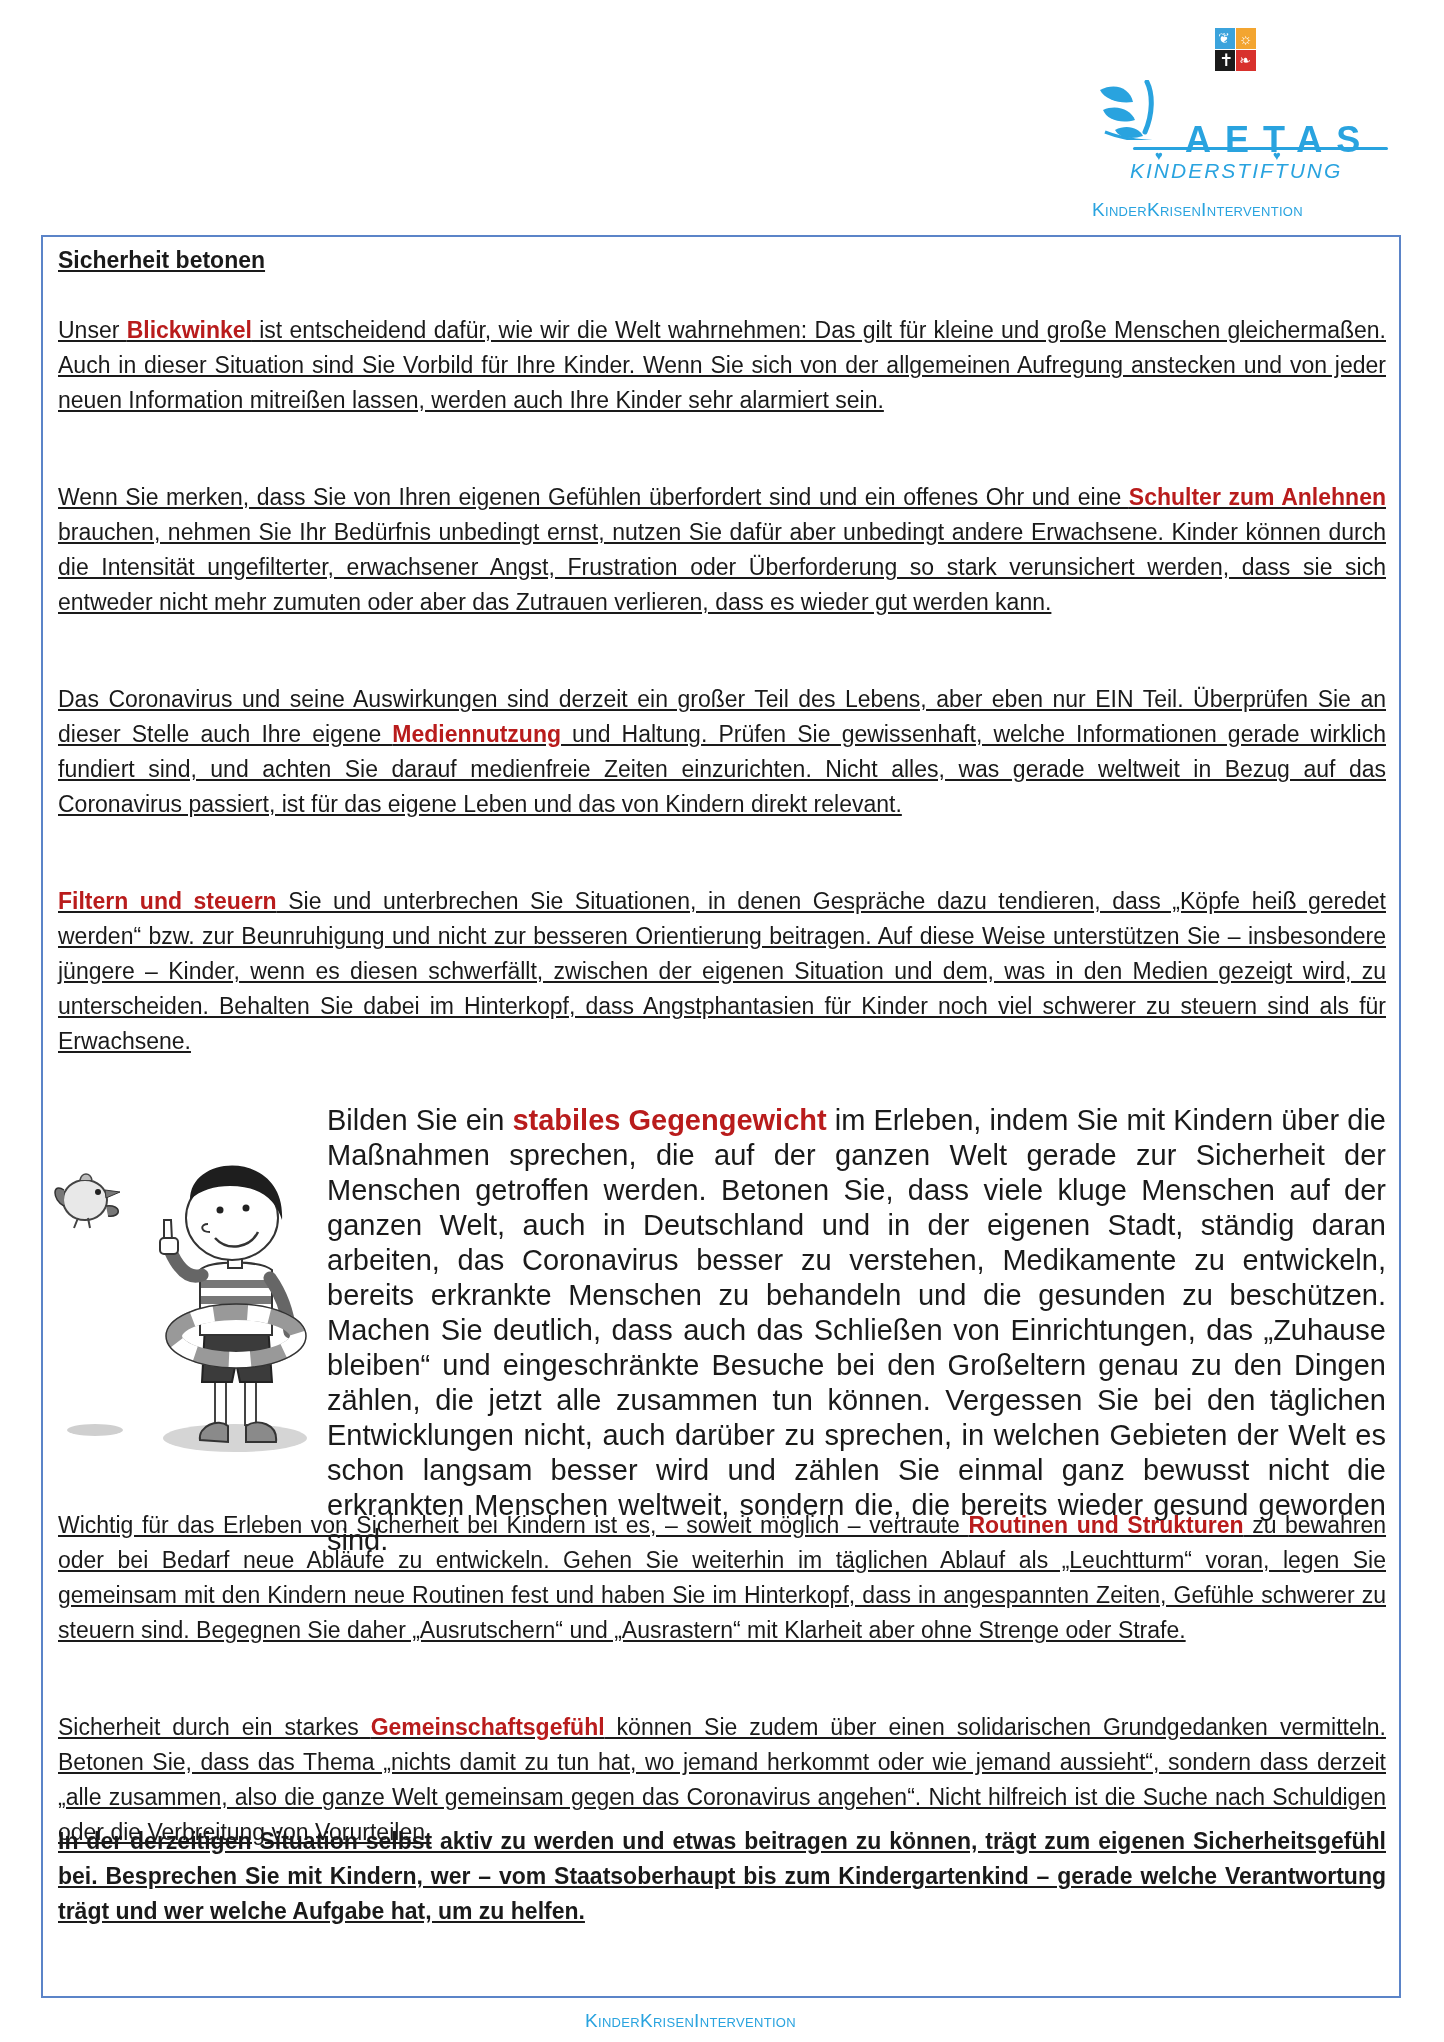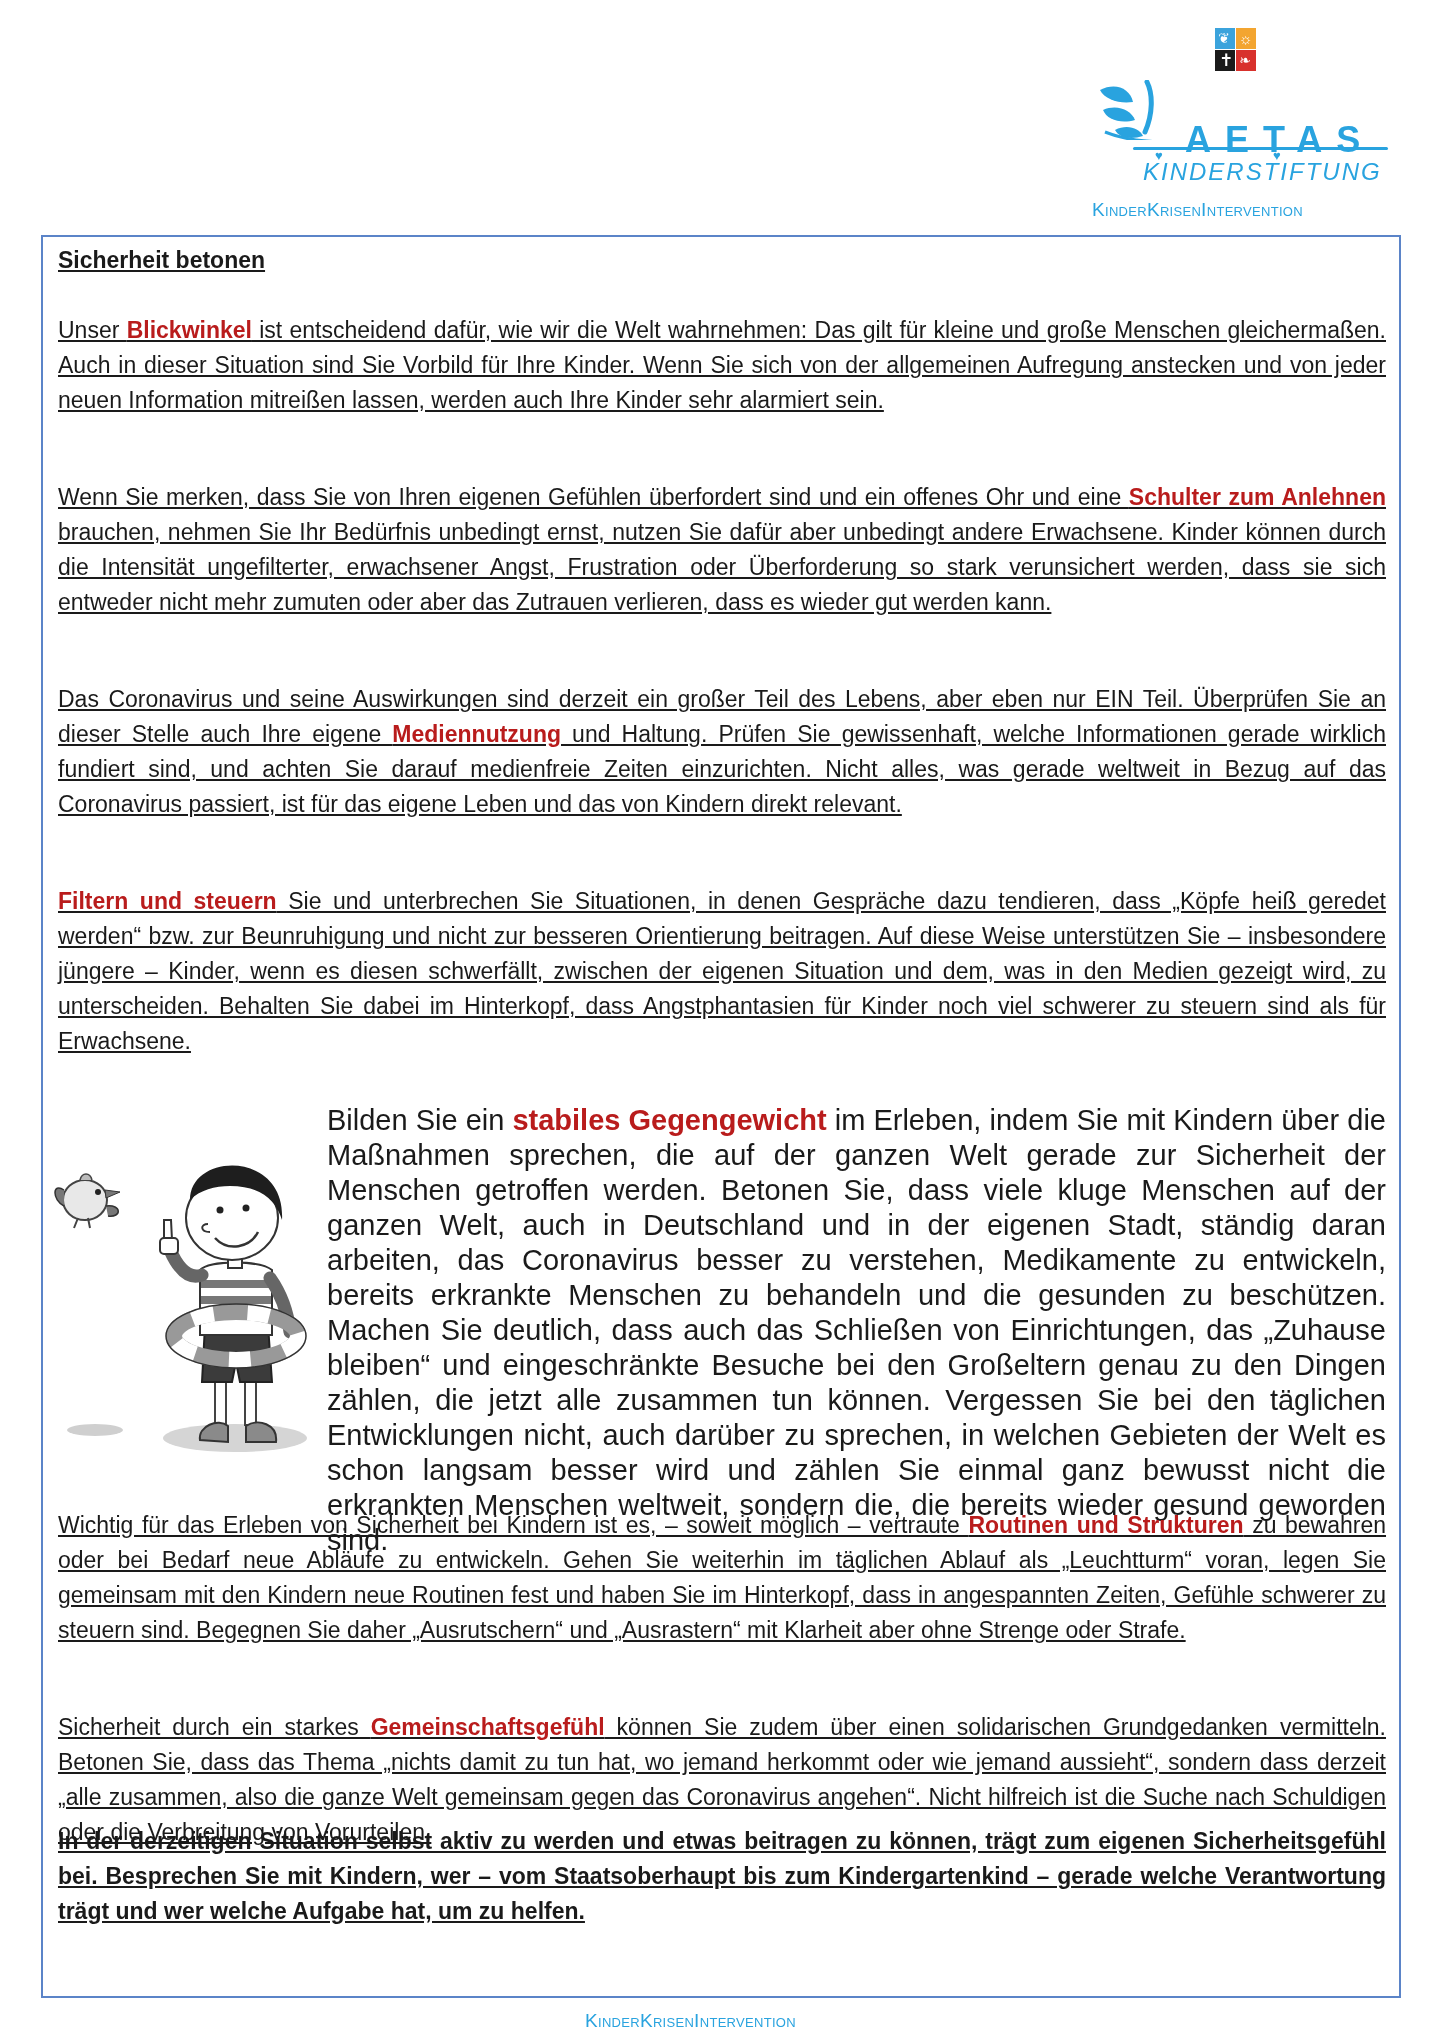--- a/index.html
+++ b/index.html
@@ -15,22 +15,22 @@
   .sq4 { left: 21px; top: 22px; background: #d8312c; }
   .sq3::after { content: "✝"; position: absolute; left: 4px; top: 0; color: #fff; font-size: 17px; line-height: 21px; }
   .sq1::after { content: "❦"; position: absolute; left: 3px; top: 0; color: #fff; font-size: 14px; line-height: 21px; }
   .sq2::after { content: "☼"; position: absolute; left: 3px; top: 0; color: #fff; font-size: 15px; line-height: 21px; }
   .sq4::after { content: "❧"; position: absolute; left: 3px; top: 0; color: #fff; font-size: 14px; line-height: 21px; }
 
   .logo-leaf { position: absolute; left: 20px; top: 60px; width: 80px; height: 60px; }
   .logo-aetas { position: absolute; left: 110px; top: 78px; font-size: 36px; letter-spacing: 14px;
                 color: #29a3df; font-weight: bold; line-height: 1; margin-top: 24px; }
   .logo-line { position: absolute; left: 58px; top: 127px; width: 255px; height: 3px; background: #29a3df; border-radius: 2px; }
-  .logo-kinder { position: absolute; left: 55px; top: 140px; font-size: 24px; color: #29a3df;
-                 font-style: italic; letter-spacing: 2px; font-weight: normal; line-height: 1; margin-left: 13px; }
+  .logo-kinder { position: absolute; left: 55px; top: 140px; font-size: 21px; color: #29a3df;
+                 font-style: italic; letter-spacing: 2px; font-weight: normal; line-height: 1; }
   .logo-kki { position: absolute; left: 17px; top: 180px; font-size: 19px; color: #29a3df;
               font-variant: small-caps; letter-spacing: 0.3px; line-height: 1; white-space: nowrap; }
   .heart { position: absolute; color: #29a3df; font-size: 13px; }
 
   .frame { position: absolute; left: 41px; top: 235px; width: 1360px; height: 1763px;
            border: 2px solid #5b84c8; box-sizing: border-box; }
 
   .text { position: absolute; left: 58px; width: 1328px; font-size: 23px; line-height: 35px;
           text-align: justify; color: #1a1a1a; margin: 0; text-decoration: underline; }
   .h { font-weight: bold; }

